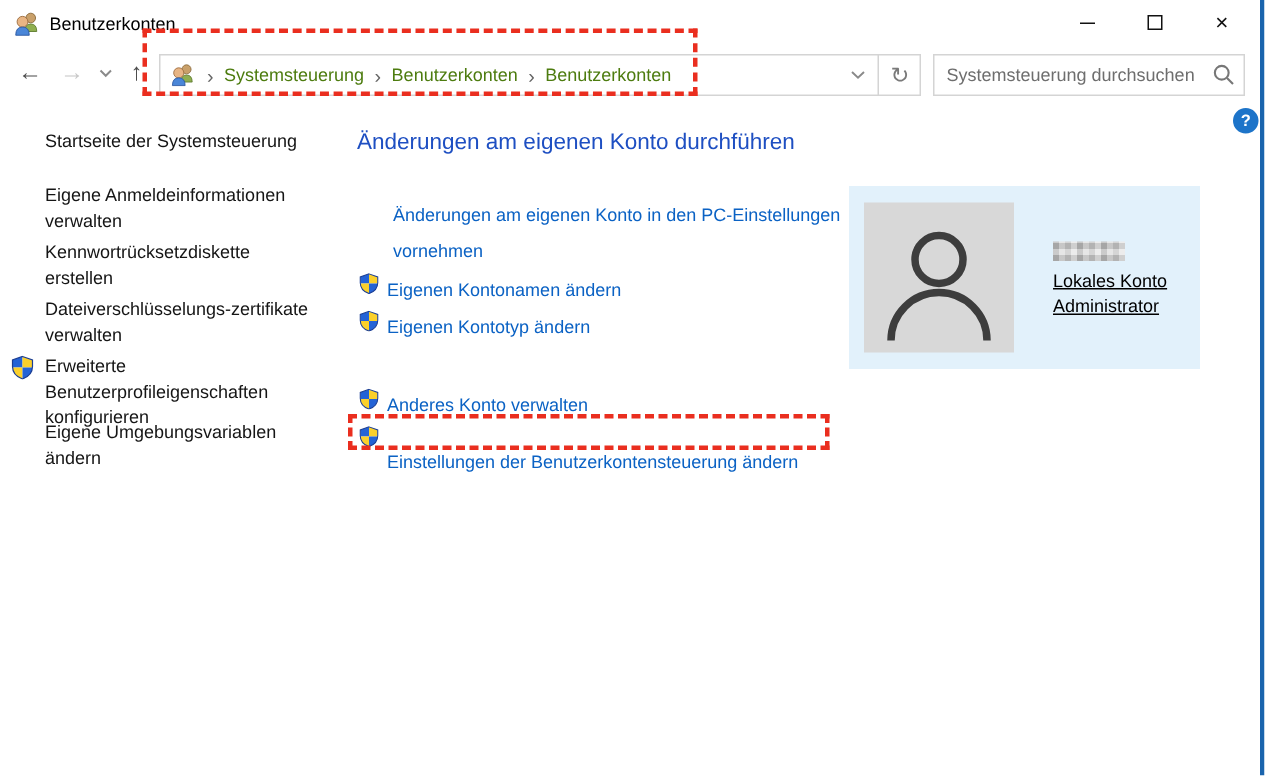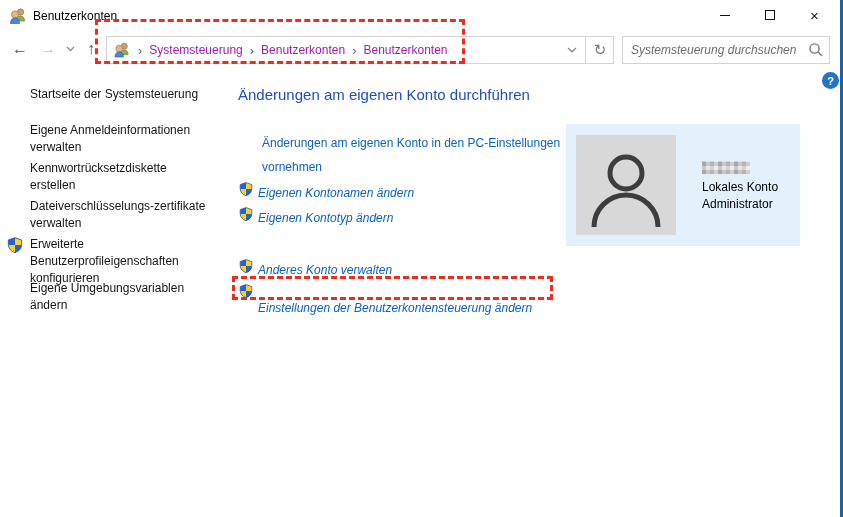--- a/index.html
+++ b/index.html
@@ -28,36 +28,36 @@
   .nav-fwd { width:28px; color:#c8c8c8; }
   .nav-chev { width:16px; }
   .nav-up { width:26px; color:#4d4d4d; }
 
   .address-bar {
     position:absolute; left:106px; top:4px; width:508px; height:28px;
     border:1px solid #d4d4d4; background:#fff; display:flex; align-items:center;
   }
   .crumb-icon { width:18px; height:16px; margin-left:6px; flex:0 0 auto; }
   .crumb-sep { color:#666; font-size:13px; padding:0 7px; }
-  .crumb-item { font-size:12px; color:#a21caf; white-space:nowrap; }
+  .crumb-item { font-size:12px; color:#4d7c0f; white-space:nowrap; }
   .addr-spacer { flex:1; }
   .addr-chev { width:26px; height:26px; display:flex; align-items:center; justify-content:center; }
   .refresh-btn {
     width:29px; height:28px; margin-right:-1px; border-left:1px solid #d4d4d4;
     display:flex; align-items:center; justify-content:center;
     font-size:15px; color:#7a7a7a;
   }
 
   .search-box {
     position:absolute; left:622px; top:4px; width:208px; height:28px;
     border:1px solid #d4d4d4; background:#fff; display:flex; align-items:center;
   }
   .search-input {
     flex:1; border:none; outline:none; font-family:"Liberation Sans",sans-serif;
-    font-size:12px; color:#333; padding:0 4px 0 8px; background:transparent; min-width:0;font-style:italic;
+    font-size:12px; color:#333; padding:0 4px 0 8px; background:transparent; min-width:0;
   }
   .search-input::placeholder { color:#6e6e6e; opacity:1; }
   .search-icon { width:22px; height:22px; flex:0 0 auto; margin-right:2px; }
 
   .help-btn {
     position:absolute; left:822px; top:72px; width:17px; height:17px; border-radius:50%;
     background:#1d74c9; color:#fff; font-size:11px; font-weight:bold;
     display:flex; align-items:center; justify-content:center;
   }
 
@@ -68,26 +68,26 @@
 
   
   .side-item { position:absolute; left:30px; width:185px; font-size:12px; line-height:17px; color:#151515; }
   .side-shield { position:absolute; left:7px; top:237px; width:16px; height:16px; }
 
   
   .page-heading { position:absolute; left:238px; top:86px; font-size:15px; color:#1e4fc2; }
   .link { color:#0b62c4; font-size:12px; line-height:24px; }
   .link-block { position:absolute; left:262px; top:131px; width:330px; }
   .shield-link-icon { position:absolute; width:14px; height:14px; left:239px; }
-  .shield-link-text { position:absolute; left:258px; white-space:nowrap;font-style:italic; }
+  .shield-link-text { position:absolute; left:258px; white-space:nowrap; }
 
   
   .account-panel { position:absolute; left:566px; top:124px; width:234px; height:122px; background:#e2f1fb; }
   .avatar { position:absolute; left:10px; top:11px; width:100px; height:100px; background:#d8d8d8; }
-  .account-text { position:absolute; left:136px; top:37px; font-size:12px; line-height:17px; color:#000; }
+  .account-text { position:absolute; left:136px; top:37px; font-size:12px; line-height:17px; color:#000;text-decoration:underline; }
   .redacted-name {
     width:48px; height:13px; margin-bottom:5px;
     background:
       repeating-linear-gradient(0deg, rgba(0,0,0,0.10) 0 4px, rgba(255,255,255,0.25) 4px 8px),
       repeating-linear-gradient(90deg, #b9b9b9 0 4px, #dedede 4px 8px, #c7c7c7 8px 12px, #e6e6e6 12px 16px);
   }
 </style>
 </head>
 <body>
 

